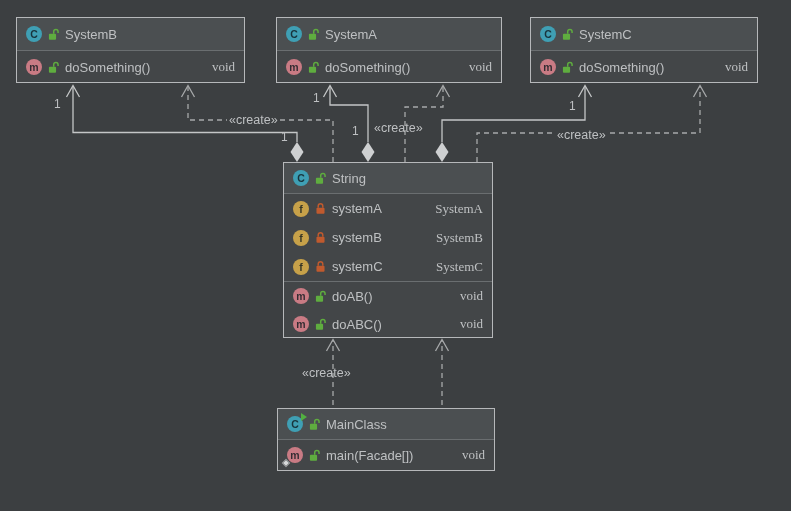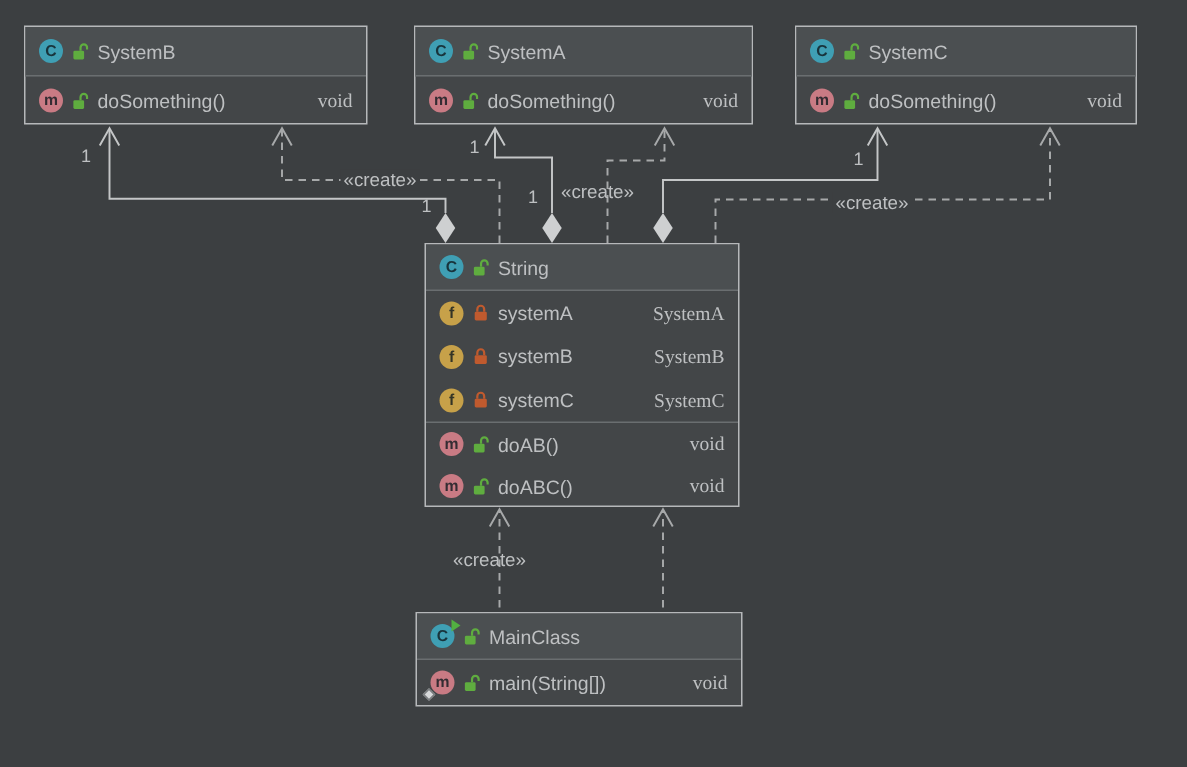--- a/index.html
+++ b/index.html
@@ -250,16 +250,16 @@
     <span>MainClass</span>
   </div>
   <div class="row r31">
     <span class="cic method">m<span class="entry-badge"></span></span>
     <span class="lock">
         <svg class="lk open" viewBox="0 0 12 14">
           <path class="shackle" d="M6.2 6.2 V4 a2.4 2.4 0 0 1 4.8 0 V5.4"></path>
           <rect class="body" x="1" y="6.2" width="7.8" height="6.4" rx="1"></rect>
         </svg>
       </span>
-    <span class="mname">main(String[])</span>
+    <span class="mname">main(Facade[])</span>
     <span class="mtype">void</span>
   </div>
 </div>
 
 </body></html>

